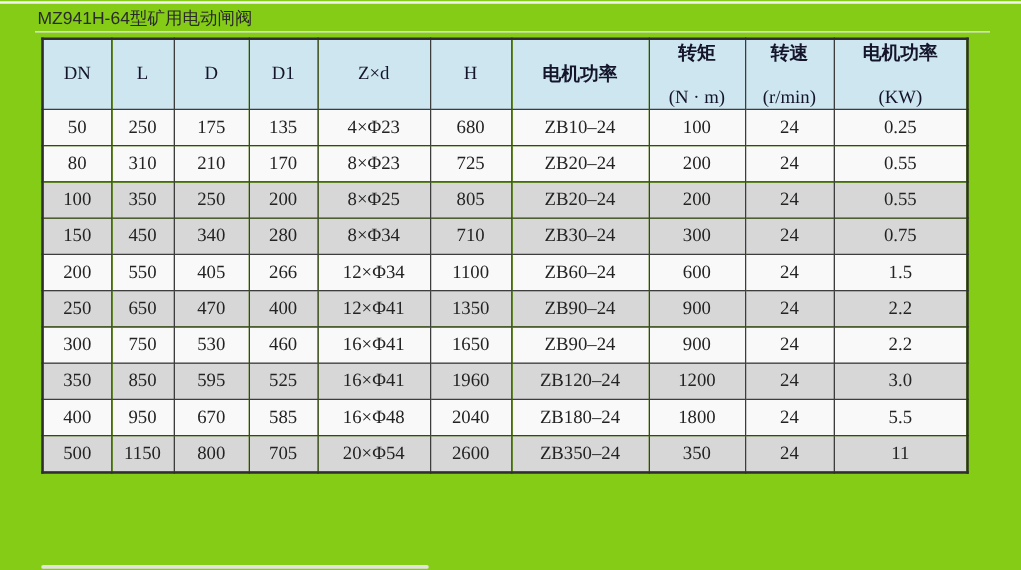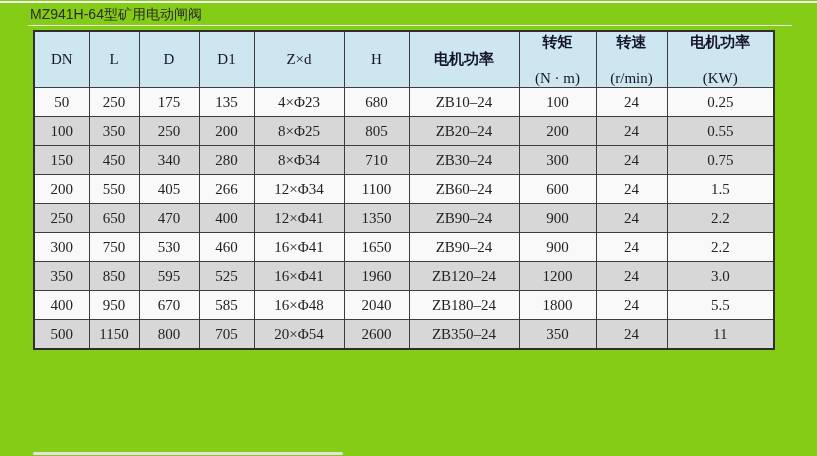--- a/index.html
+++ b/index.html
@@ -146,20 +146,32 @@
           <td>250</td>
           <td>175</td>
           <td>135</td>
           <td>4×Φ23</td>
           <td>680</td>
           <td>ZB10–24</td>
           <td>100</td>
           <td>24</td>
           <td>0.25</td>
         </tr>
+        <tr class="odd">
+          <td>80</td>
+          <td>310</td>
+          <td>210</td>
+          <td>170</td>
+          <td>8×Φ23</td>
+          <td>725</td>
+          <td>ZB20–24</td>
+          <td>200</td>
+          <td>24</td>
+          <td>0.55</td>
+        </tr>
         <tr class="even">
           <td>100</td>
           <td>350</td>
           <td>250</td>
           <td>200</td>
           <td>8×Φ25</td>
           <td>805</td>
           <td>ZB20–24</td>
           <td>200</td>
           <td>24</td>

